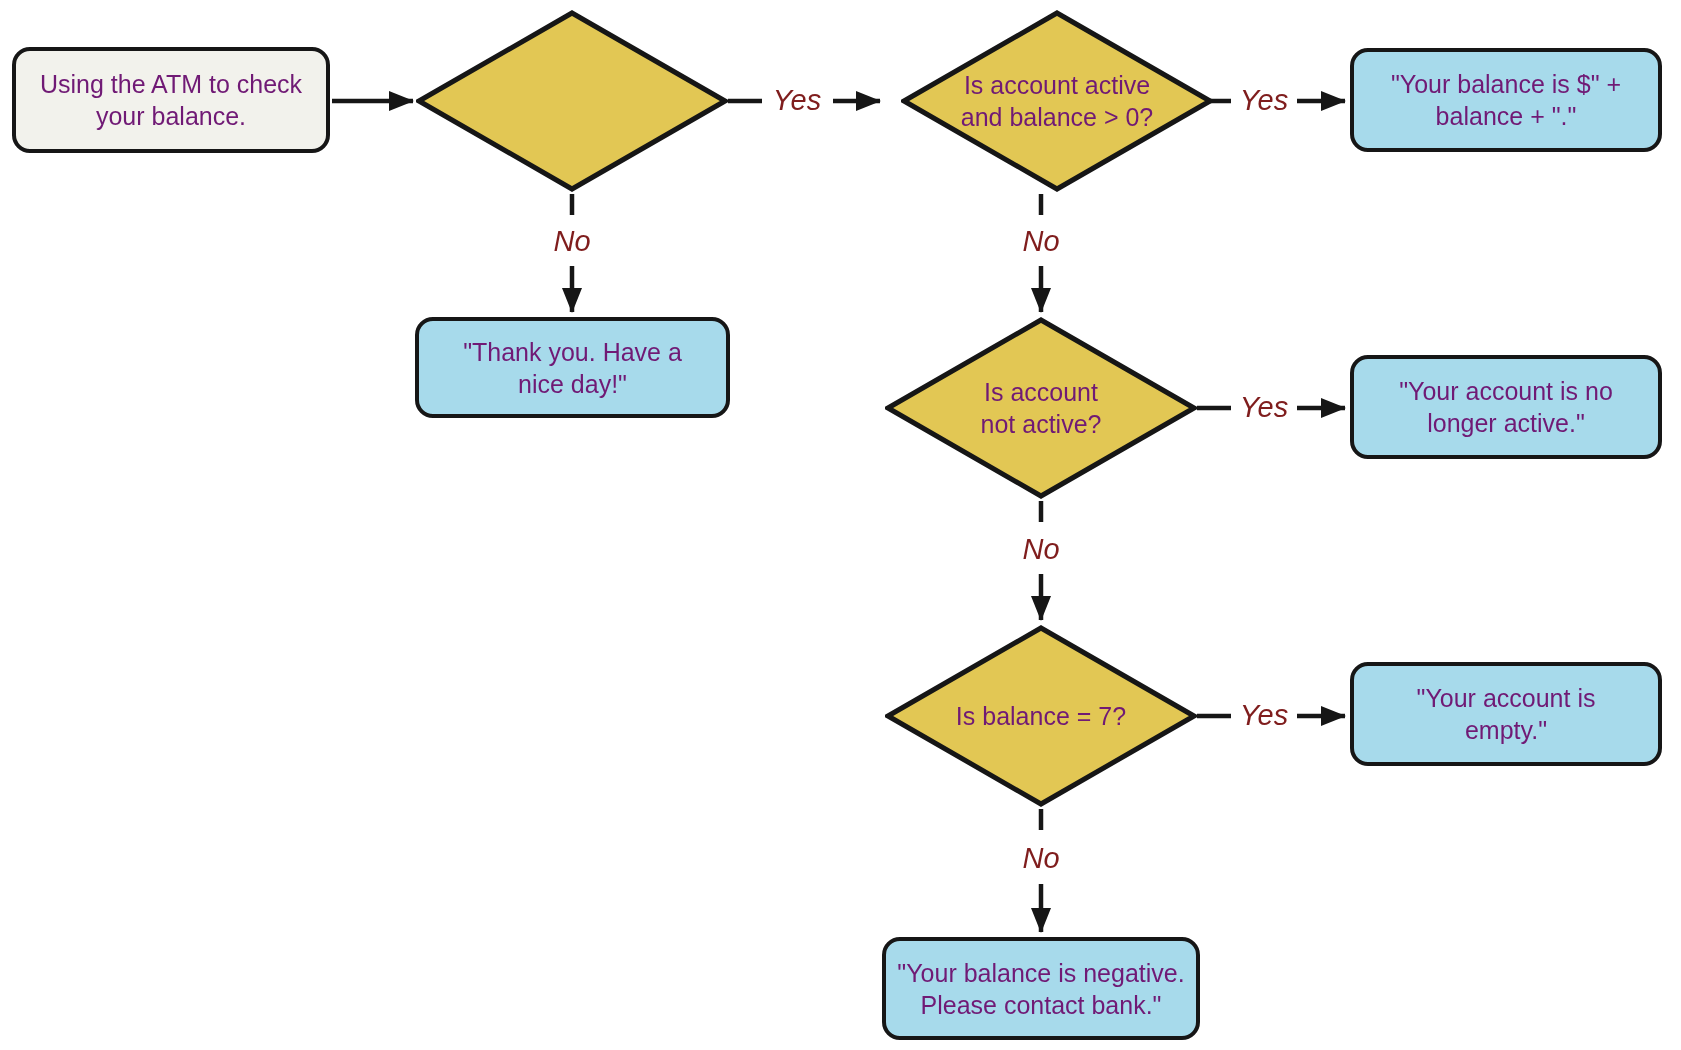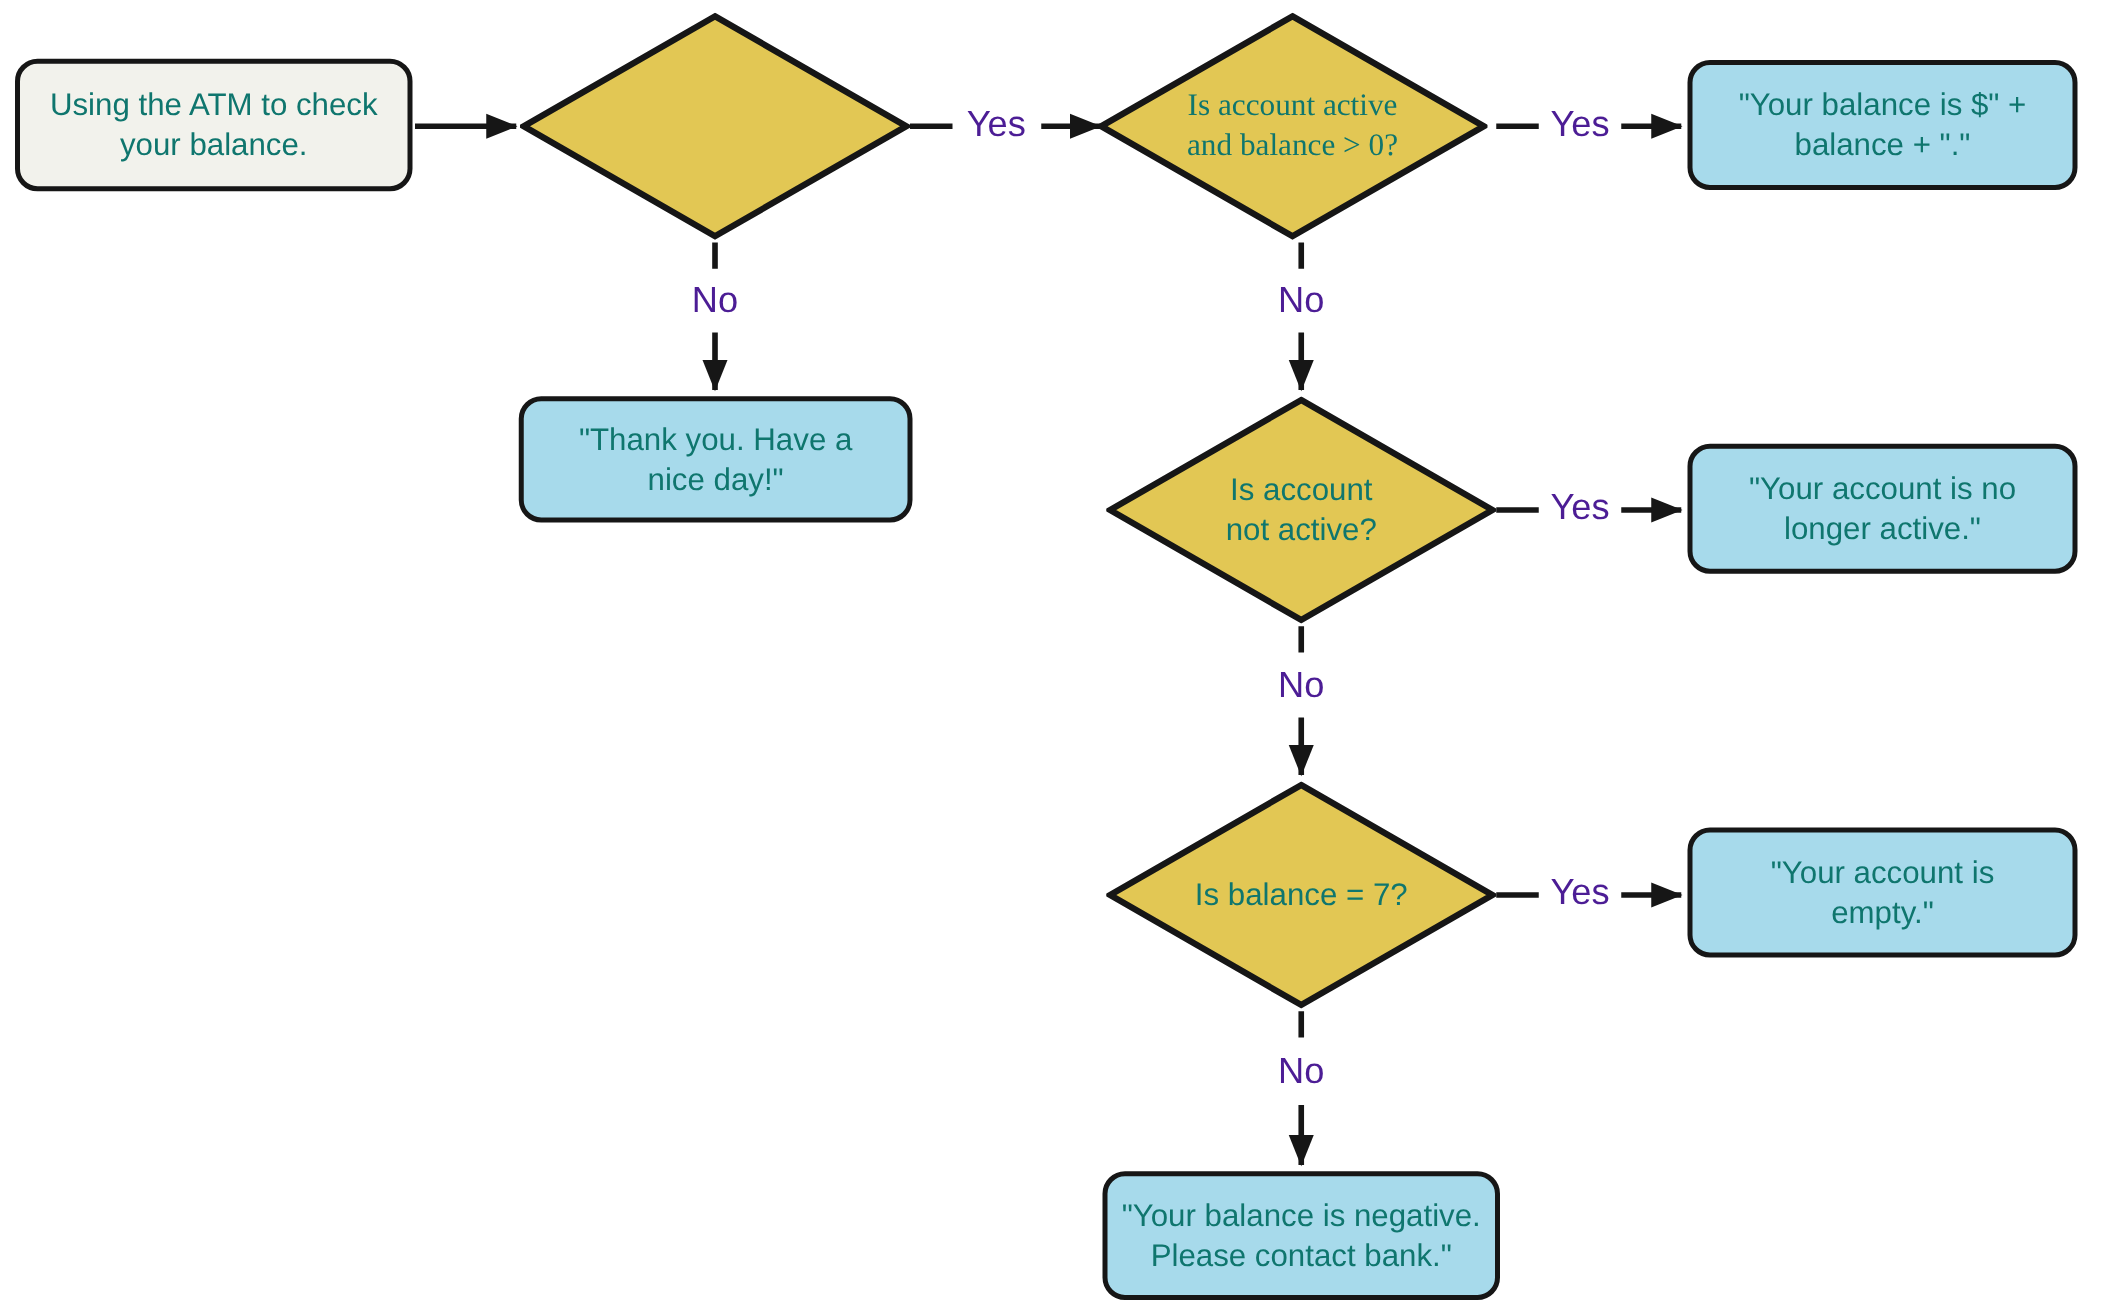--- a/index.html
+++ b/index.html
@@ -45,30 +45,31 @@
   .diamond-node polygon {
     stroke: #161616;
     stroke-width: 5;
     stroke-linejoin: miter;
   }
   .node-text {
     position: relative;
     z-index: 2;
     font-size: 25px;
     line-height: 1.28;
-    color: #0f766e;
+    color: #701a75;
     white-space: pre-line;
     padding: 0 8px;
   }
   .edge-label {
     position: absolute;
     transform: translate(-50%, -50%);
     font-size: 29px;
-    color: #4c1d95;
+    color: #7f1d1d;
     z-index: 3;
+    font-style: italic;
   }
 </style>
 </head>
 <body>
 
 <div class="canvas">
 
   <svg class="connectors" width="1681" height="1050" viewBox="0 0 1681 1050">
     <defs>
       <marker id="ah" viewBox="0 0 26 22" refX="24" refY="11" markerWidth="26" markerHeight="22" markerUnits="userSpaceOnUse" orient="auto">
@@ -107,21 +108,21 @@
     <span class="node-text">Using the ATM to check
 your balance.</span>
   </div>
 
   <div class="node diamond-node" style="left:416px; top:10px; width:312px; height:182px;">
     <svg width="312" height="182" viewBox="0 0 312 182">
       <polygon points="156,3 309,91 156,179 3,91" fill="#e2c754"></polygon>
     </svg>
   </div>
 
-  <div class="node diamond-node" style="left:878px; top:10px; width:312px; height:182px;font-family:Liberation Serif, serif;">
+  <div class="node diamond-node" style="left:901px; top:10px; width:312px; height:182px;">
     <svg width="312" height="182" viewBox="0 0 312 182">
       <polygon points="156,3 309,91 156,179 3,91" fill="#e2c754"></polygon>
     </svg>
     <span class="node-text">Is account active
 and balance &gt; 0?</span>
   </div>
 
   <div class="node diamond-node" style="left:885px; top:317px; width:312px; height:182px;">
     <svg width="312" height="182" viewBox="0 0 312 182">
       <polygon points="156,3 309,91 156,179 3,91" fill="#e2c754"></polygon>

